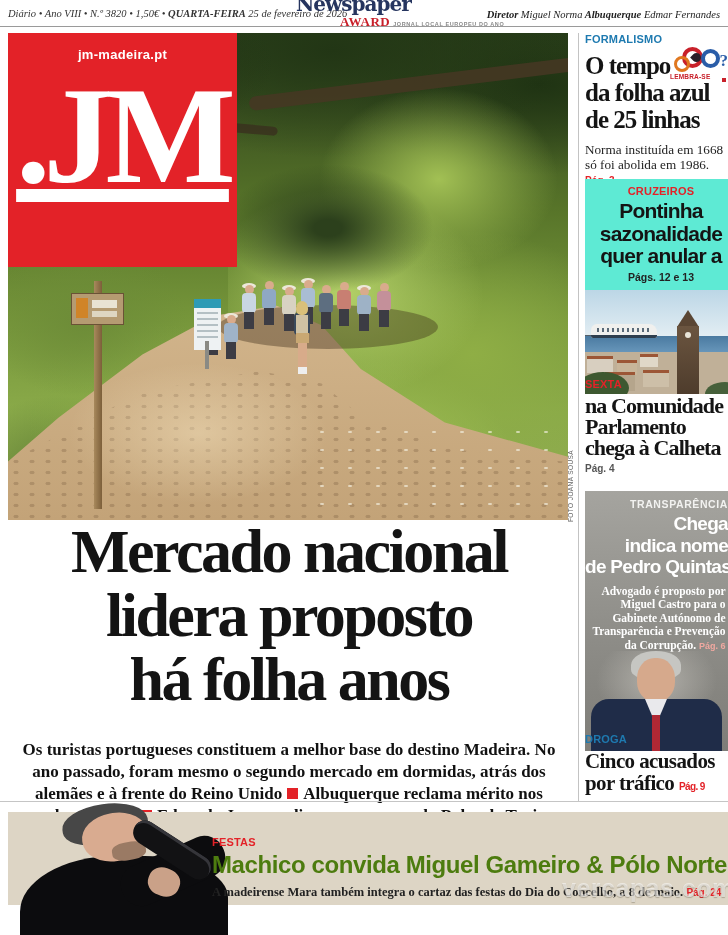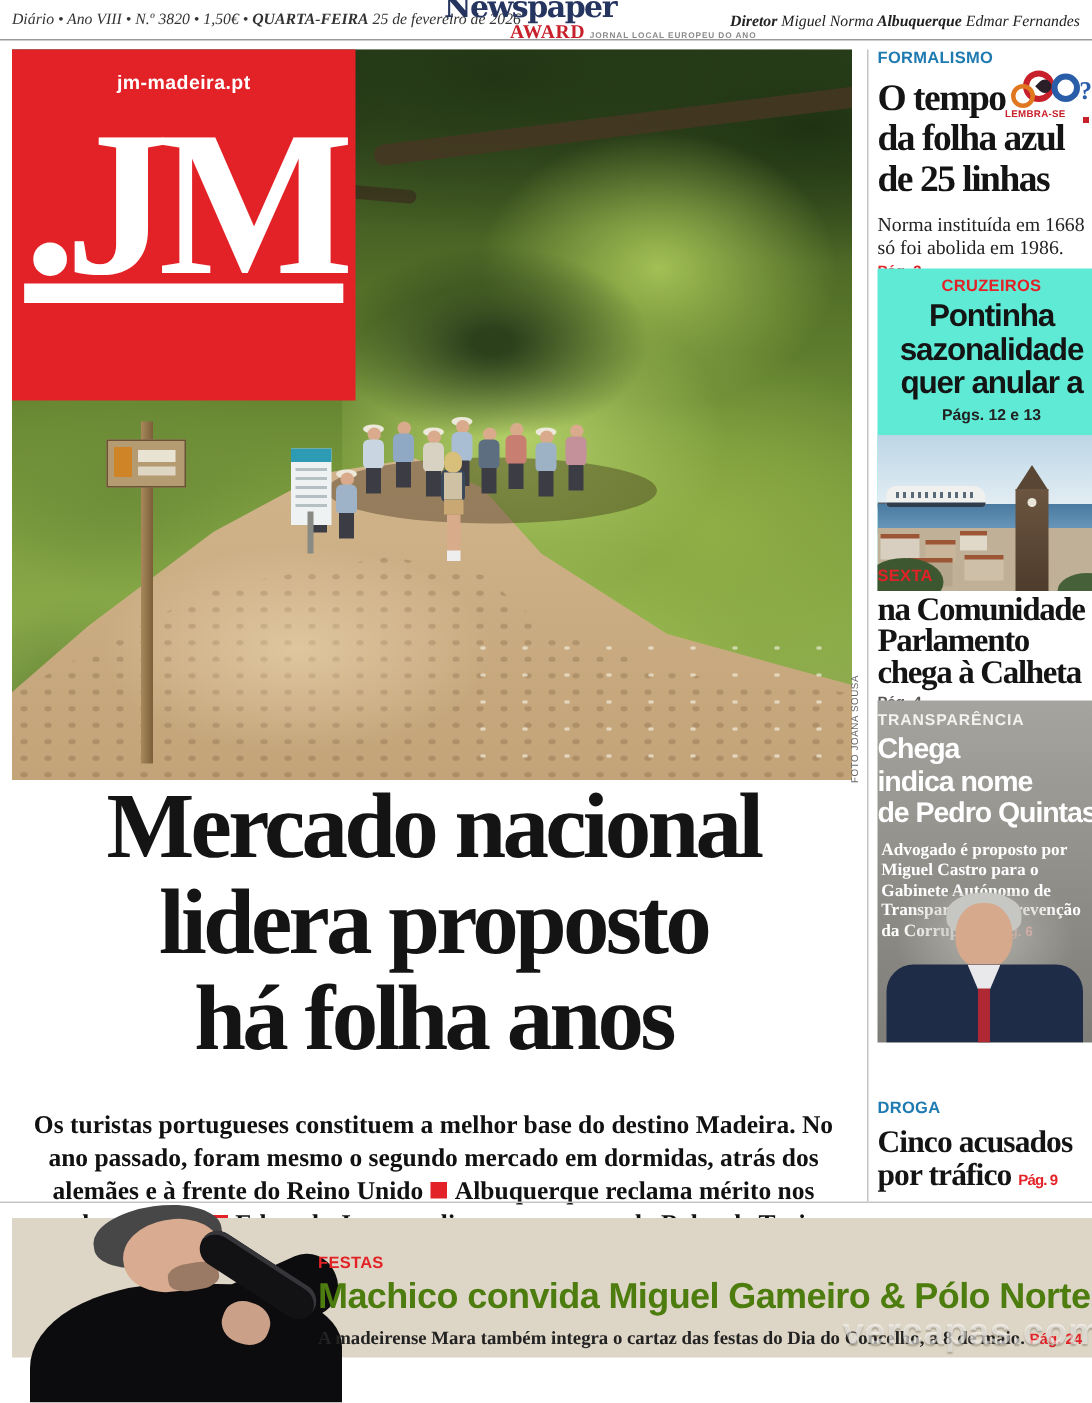--- a/index.html
+++ b/index.html
@@ -123,21 +123,21 @@
   .town{position:absolute;left:0;top:62px;width:143px;height:42px;background:#c0b098;}
   .bld{position:absolute;border-top:3px solid #9c5636;}
   .tower{position:absolute;left:92px;top:36px;width:22px;height:68px;background:linear-gradient(180deg,#6b5540,#4e3c2c);}
   .spire{position:absolute;left:92px;top:20px;width:0;height:0;border-left:11px solid rgba(0,0,0,0);border-right:11px solid rgba(0,0,0,0);border-bottom:17px solid #5a4634;}
   .clock{position:absolute;left:100px;top:42px;width:6px;height:6px;border-radius:50%;background:#e8e4d8;}
   .trees1{position:absolute;left:-8px;top:82px;width:52px;height:32px;border-radius:50%;background:#3d5830;}
   .trees2{position:absolute;left:120px;top:92px;width:40px;height:24px;border-radius:50%;background:#46603a;}
   .story3{position:absolute;left:0;top:345px;width:143px;}
   .s3-head{margin-top:5px;font:bold 22px "Liberation Serif",serif;color:#141414;letter-spacing:-.9px;line-height:21px;white-space:nowrap;}
   .s3-pag{margin-top:5px;}
-  .story4{position:absolute;left:0;top:434px;width:143px;height:228px;overflow:hidden;text-align:left;
+  .story4{position:absolute;left:0;top:458px;width:143px;height:260px;overflow:hidden;text-align:right;
      background:linear-gradient(180deg,#a5a49f 0%,#8e8d88 55%,#7e7d78 100%);}
   .s4-kicker{padding-top:7px;font:bold 10.5px "Liberation Sans",sans-serif;color:#f2f2f0;letter-spacing:.6px;}
   .s4-head{margin-top:3px;font:bold 19px "Liberation Sans",sans-serif;color:#fff;letter-spacing:-.7px;line-height:21.5px;white-space:nowrap;}
   .s4-deck{margin:7px auto 0;width:138px;font:bold 11.5px "Liberation Serif",serif;color:#fff;line-height:13.5px;}
   .pag-salmon{font:bold 9px "Liberation Sans",sans-serif;color:#f0a8a0;}
   .portrait{position:absolute;left:0;bottom:0;width:143px;height:100px;
      background:radial-gradient(80px 60px at 50% 30%,#b2b0aa,rgba(0,0,0,0) 75%);}
   .p-hair{position:absolute;left:46px;top:0;width:50px;height:28px;border-radius:50% 50% 34% 34%;background:#c6c6c2;}
   .p-face{position:absolute;left:52px;top:7px;width:38px;height:44px;border-radius:46%;background:#d6a98c;}
   .p-suit{position:absolute;left:6px;bottom:0;width:131px;height:52px;border-radius:18px 18px 0 0;background:#1f2c48;}

